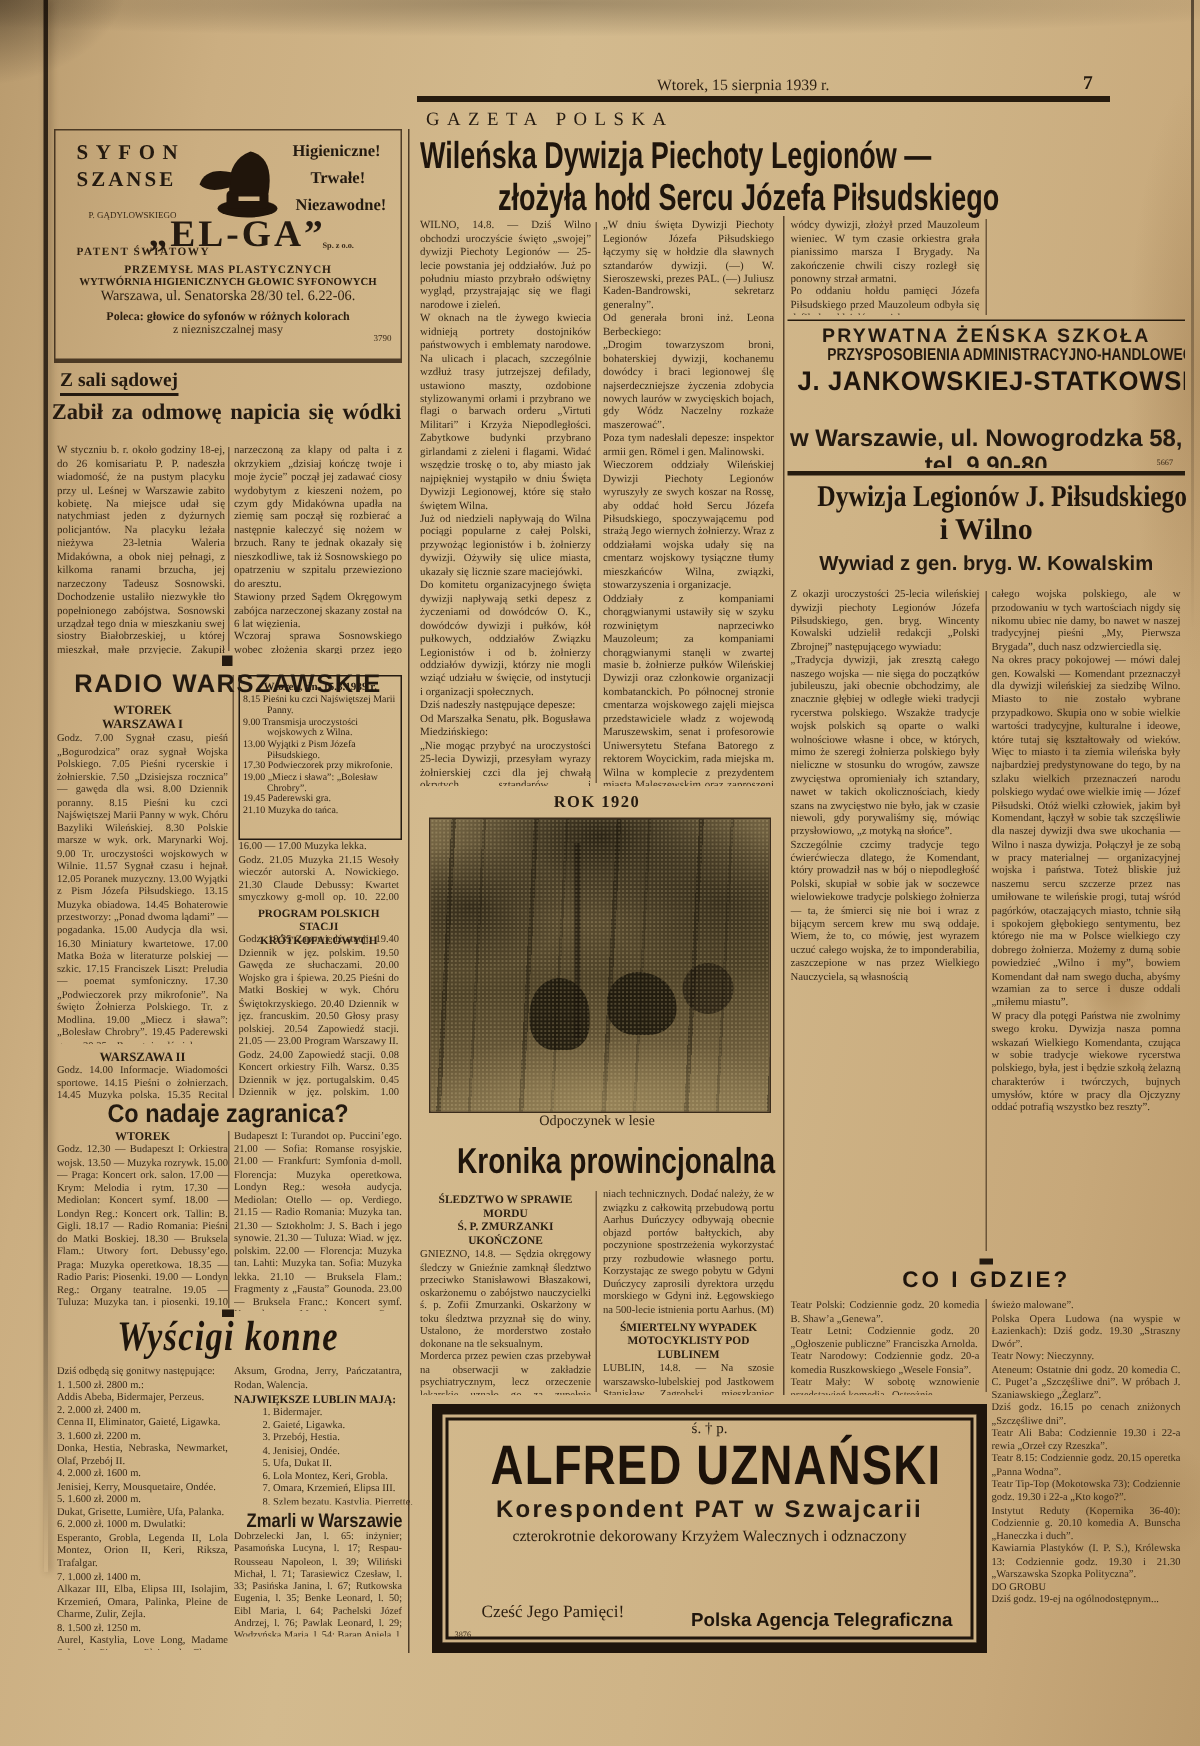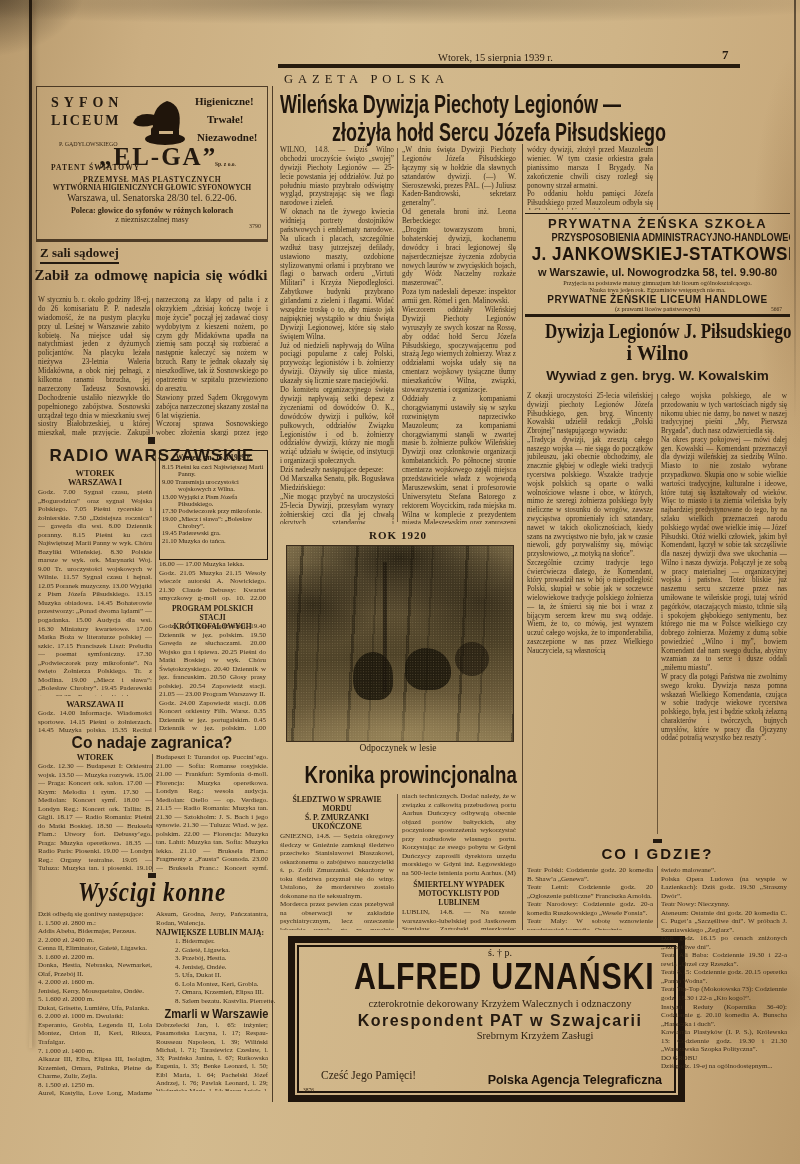--- a/index.html
+++ b/index.html
@@ -59,21 +59,21 @@
 <div id="stage">
   <div id="paper">
 
     <div class="c nowrap" style="left:284px;top:50px;font-size:12.5px;letter-spacing:5px;color:#241a10;margin-top:22px;">GAZETA POLSKA</div>
     <div class="c nowrap" style="left:438px;top:52px;font-size:10.5px;color:#2c1f12;">Wtorek, 15 sierpnia 1939 r.</div>
     <div class="c b" style="left:722px;top:47px;font-size:13px;color:#241a10;">7</div>
     <div class="hr" style="left:278px;top:64px;width:462px;height:4px;"></div>
 
     <div class="c" style="left:36px;top:86px;width:230px;height:152px;border:1px solid rgba(45,30,15,.8);border-bottom-width:3px;">
       <div class="c nowrap b" style="left:14px;top:8px;font-size:14px;letter-spacing:5px;color:#241a10;">SYFON</div>
-      <div class="c nowrap b" style="left:14px;top:26px;font-size:14px;letter-spacing:2px;color:#241a10;">LICEUM</div>
+      <div class="c nowrap b" style="left:14px;top:26px;font-size:14px;letter-spacing:2px;color:#241a10;">SZANSE</div>
       <div class="c nowrap b" style="left:14px;top:44px;font-size:7.5px;letter-spacing:1px;color:#2b1e10;margin-top:32px;">PATENT ŚWIATOWY</div>
       <div class="c nowrap" style="left:22px;top:54px;font-size:6px;color:#3a2a18;">P. GĄDYLOWSKIEGO</div>
       <svg class="c" style="left:92px;top:4px;" width="62" height="56" viewBox="0 0 62 56">
         <ellipse cx="36" cy="48" rx="20" ry="6" fill="#20150b"></ellipse>
         <rect x="22" y="36" width="28" height="12" rx="3" fill="#20150b"></rect>
         <path d="M24 38 Q22 16 38 10 Q54 14 50 38 Z" fill="#20150b"></path>
         <path d="M26 24 Q8 20 4 32 Q10 38 24 34 Z" fill="#20150b"></path>
         <rect x="30" y="40" width="14" height="3" fill="#cdb185"></rect>
       </svg>
       <div class="c nowrap b" style="left:158px;top:8px;font-size:11px;color:#241a10;">Higieniczne!</div>
@@ -211,41 +211,40 @@
     </div>
     <div class="vl" style="left:397px;top:794px;height:134px;"></div>
     <div class="c" style="left:402px;top:792px;width:114px;height:138px;overflow:hidden;">
       <div class="kt">niach technicznych. Dodać należy, że w związku z całkowitą przebudową portu Aarhus Duńczycy odbywają obecnie objazd portów bałtyckich, aby poczynione spostrzeżenia wykorzystać przy rozbudowie własnego portu. Korzystając ze swego pobytu w Gdyni Duńczycy zaprosili dyrektora urzędu morskiego w Gdyni inż. Łęgowskiego na 500-lecie istnienia portu Aarhus. (M)</div>
       <div class="khead" style="white-space:pre-line;">ŚMIERTELNY WYPADEK
 MOTOCYKLISTY POD LUBLINEM</div>
       <div class="kt">LUBLIN, 14.8. — Na szosie warszawsko-lubelskiej pod Jastkowem Stanisław Zagrobski, mieszkaniec Sławinka pod Lublinem, jadąc motocyklem wpadł na przejeżdżającą drogą furmankę. W wyniku zderzenia Zagrobski uległ zgnieceniu klatki piersiowej.
 Pomimo wysiłków lekarskich, Zagrobski zmarł nie odzyskawszy przytomności. (f).</div>
     </div>
 
-    <div id="obit" class="c" style="left:288px;top:936px;width:356px;height:152px;padding-left:27px;">
+    <div id="obit" class="c" style="left:288px;top:936px;width:356px;height:152px;">
       <div class="ctr" style="margin-top:4px;font-size:10px;color:#241a10;">ś. † p.</div>
       <div class="ctr b sans nowrap" style="font-size:37px;line-height:1;color:#1c120a;transform:scaleX(.82);transform-origin:center top;letter-spacing:1px;">ALFRED UZNAŃSKI</div>
+      <div class="ctr b sans" style="margin-top:3px;font-size:16px;letter-spacing:1.5px;color:#241a10;">Korespondent PAT w Szwajcarii</div>
       <div class="ctr" style="margin-top:3px;font-size:10.5px;color:#2b1e10;">czterokrotnie dekorowany Krzyżem Walecznych i odznaczony</div>
-      <div class="ctr b sans" style="margin-top:3px;font-size:16px;letter-spacing:1.5px;color:#241a10;">Korespondent PAT w Szwajcarii</div>
-      <div class="ctr" style="font-size:10.5px;color:#2b1e10;padding-left:70px;">Srebrnym Krzyżem Zasługi</div>
       <div class="c" style="left:26px;bottom:14px;font-size:11.5px;color:#2b1e10;">Cześć Jego Pamięci!</div>
       <div class="c b sans" style="right:16px;bottom:8px;font-size:12.5px;color:#1f150c;">Polska Agencja Telegraficzna</div>
       <div class="c" style="left:8px;bottom:2px;font-size:5.5px;color:#3a2a18;">3876</div>
     </div>
 
     <div class="c t" style="left:527px;top:146px;width:126px;height:64px;">wódcy dywizji, złożył przed Mauzoleum wieniec. W tym czasie orkiestra grała pianissimo marsza I Brygady. Na zakończenie chwili ciszy rozległ się ponowny strzał armatni.
 Po oddaniu hołdu pamięci Józefa Piłsudskiego przed Mauzoleum odbyła się defilada oddziałów wojsko-</div>
     <div class="vl" style="left:657px;top:146px;height:64px;"></div>
 
     <div class="hr" style="left:525px;top:213px;width:265px;height:1px;"></div>
     <div class="c" style="left:525px;top:216px;width:265px;height:96px;overflow:hidden;">
       <div class="ctr b sans" style="font-size:13px;letter-spacing:1.5px;color:#241a10;">PRYWATNA ŻEŃSKA SZKOŁA</div>
       <div class="ctr b sans nowrap" style="font-size:11.5px;color:#241a10;transform:scaleX(.8);transform-origin:center top;">PRZYSPOSOBIENIA ADMINISTRACYJNO-HANDLOWEGO</div>
       <div class="ctr b sans nowrap" style="margin-top:1px;font-size:18px;letter-spacing:.5px;color:#1f150c;transform:scaleX(.95);transform-origin:center top;">J. JANKOWSKIEJ-STATKOWSKIEJ</div>
-      <div class="ctr b sans" style="margin-top:1px;font-size:11px;color:#241a10;">w Warszawie, ul. Nowogrodzka 58, tel. 9.90-80</div>
+      <div class="ctr b sans" style="margin-top:19px;font-size:16px;color:#241a10;">w Warszawie, ul. Nowogrodzka 58, tel. 9.90-80</div>
       <div class="ctr" style="margin-top:1px;font-size:6.3px;color:#31220f;">Przyjęcia na podstawie matury gimnazjum lub liceum ogólnokształcącego.</div>
       <div class="ctr" style="font-size:6.3px;color:#31220f;">Nauka trwa jeden rok. Egzaminów wstępnych nie ma.</div>
       <div class="ctr b sans" style="margin-top:1px;font-size:10px;letter-spacing:.5px;color:#241a10;">PRYWATNE ŻEŃSKIE LICEUM HANDLOWE</div>
       <div class="ctr" style="font-size:6.3px;color:#31220f;">(z prawami liceów państwowych)</div>
       <div class="ctr" style="font-size:6.3px;color:#31220f;">Nauka trwa 2 lata. Przyjęcie na podstawie egzaminu wstępnego i matury</div>
 
       <div class="c" style="right:8px;bottom:0;font-size:5.5px;color:#3a2a18;">5667</div>
     </div>
     <div class="hr" style="left:525px;top:314px;width:265px;height:3px;"></div>
 

